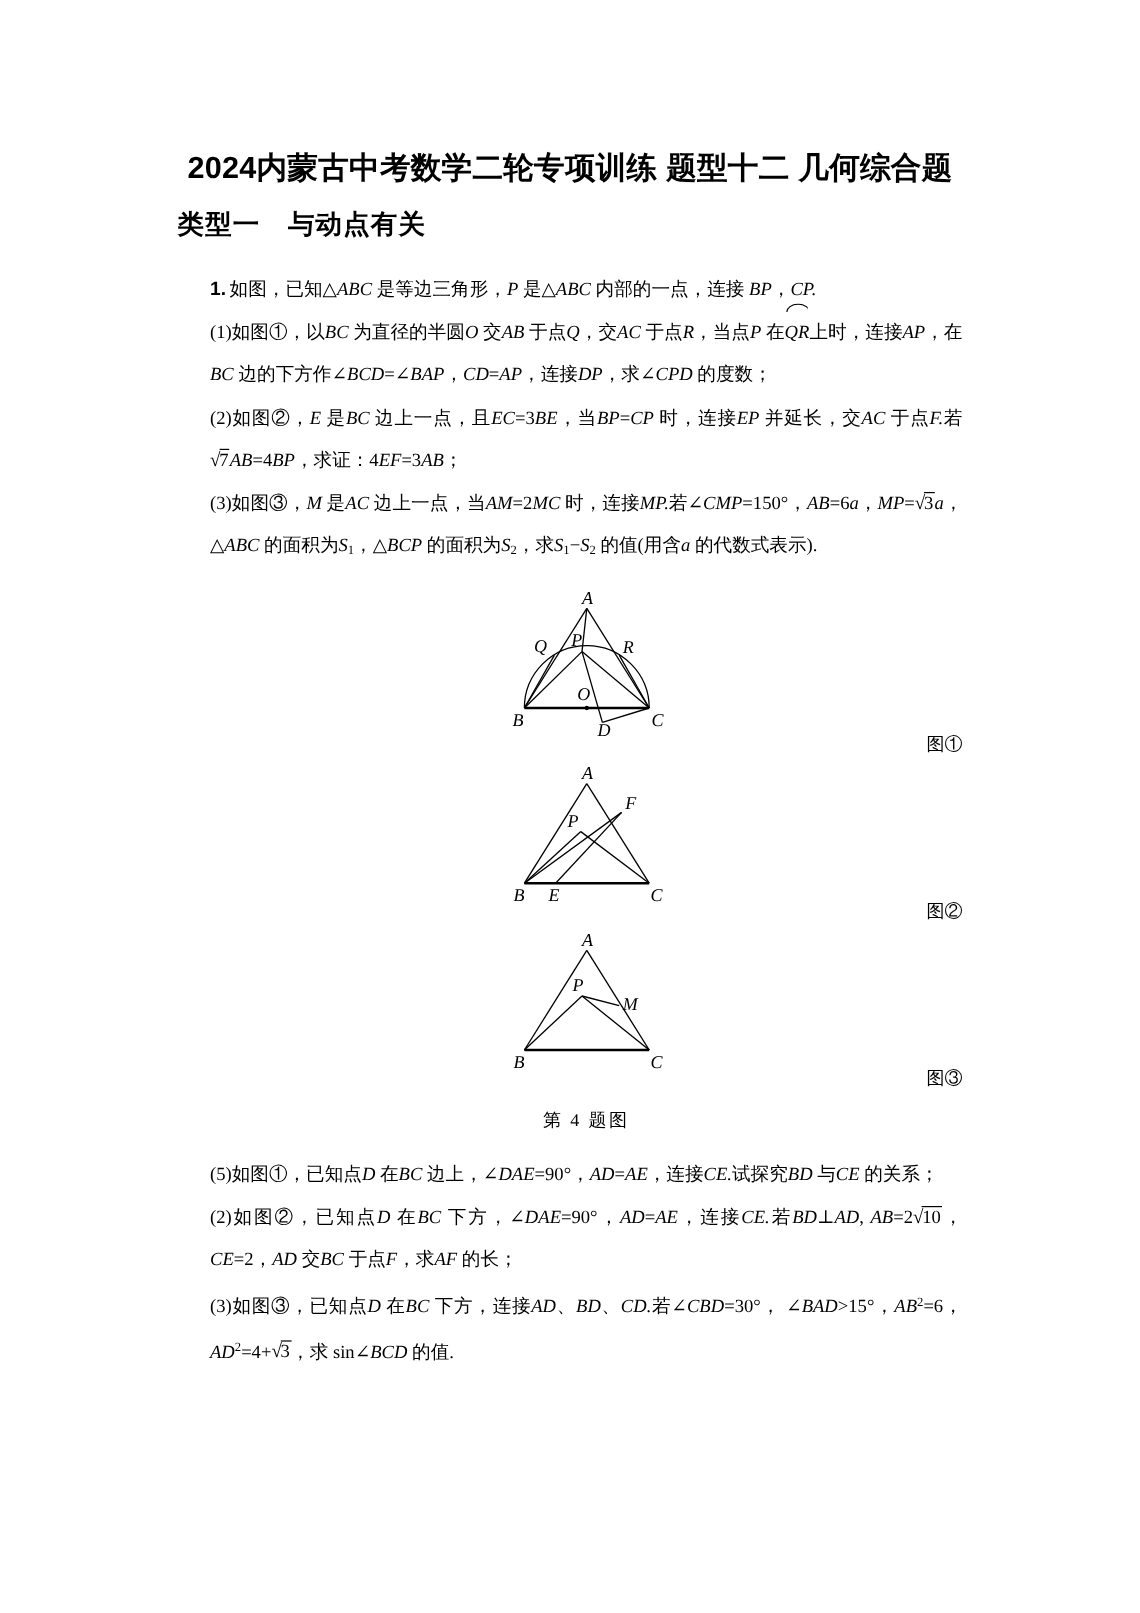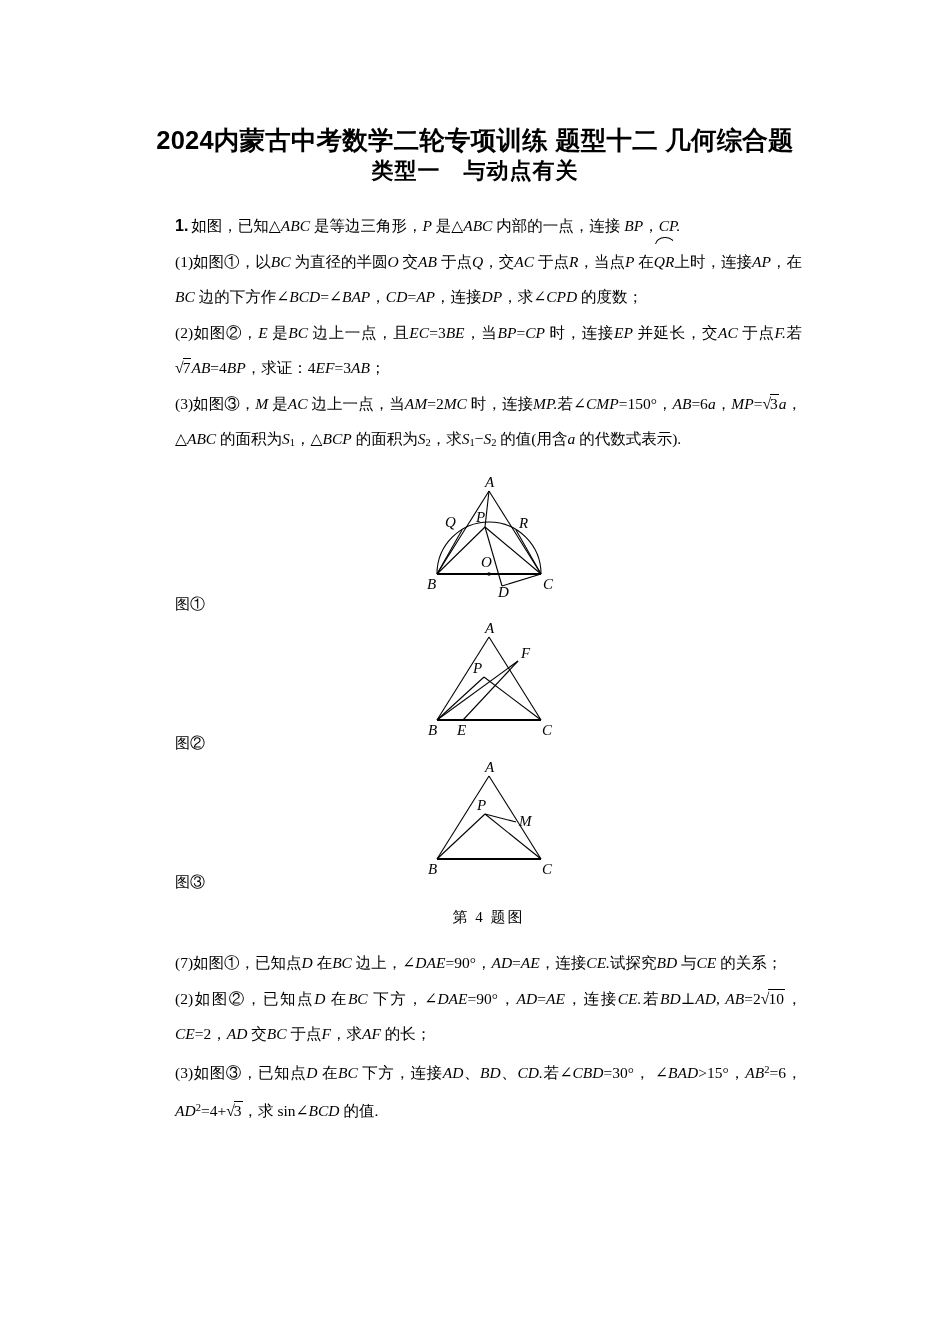--- a/index.html
+++ b/index.html
@@ -35,21 +35,22 @@
     line-height: 1.2;
     text-align: center;
     margin-top: 125px;
     letter-spacing: 0.2px;
     white-space: nowrap;
   }
   .doc-subtitle {
     font-family: "Liberation Sans", "DejaVu Sans", sans-serif;
     font-weight: bold;
     font-size: 22px;
-    text-align: center;
+    text-align: left;
+    margin-top: 16px;
     letter-spacing: 1px;
   }
 
   .qblock { margin-top: 22px; margin-left: 27px; }
 
   .para {
     font-size: 15.5px;
     line-height: 35px;
     text-align: justify;
     text-justify: inter-ideograph;
@@ -103,21 +104,21 @@
     border: 1px solid #000;
     border-radius: 50%;
   }
 
   .figures { margin-top: 14px; }
   .figrow {
     display: flex;
     justify-content: center;
   }
   .figcap {
-    text-align: left;
+    text-align: right;
     font-size: 15px;
     margin-top: -4px;
   }
   .setcap {
     text-align: center;
     font-size: 15px;
     margin-top: 16px;
     letter-spacing: 2px;
   }
   svg { display: block; }
@@ -230,21 +231,21 @@
         </div>
         <div class="figcap">图③</div>
 
         <div class="setcap">第 4 题图</div>
       </div>
     </div>
 
     <div class="qblock" style="margin-top:18px;">
 
 
-      <p class="para"><span>(7)如图①，已知点</span><i class="v">D</i> <span>在</span><i class="v">BC</i> <span>边上，∠</span><i class="v">DAE</i><span>=90°，</span><i class="v">AD</i><span>=</span><i class="v">AE</i><span>，连接</span><i class="v">CE.</i><span>试探究</span><i class="v">BD</i> <span>与</span><i class="v">CE</i> <span>的关系；</span></p>
+      <p class="para"><span>(5)如图①，已知点</span><i class="v">D</i> <span>在</span><i class="v">BC</i> <span>边上，∠</span><i class="v">DAE</i><span>=90°，</span><i class="v">AD</i><span>=</span><i class="v">AE</i><span>，连接</span><i class="v">CE.</i><span>试探究</span><i class="v">BD</i> <span>与</span><i class="v">CE</i> <span>的关系；</span></p>
 
       <p class="para"><span>(2)如图②，已知点</span><i class="v">D</i> <span>在</span><i class="v">BC</i> <span>下方，∠</span><i class="v">DAE</i><span>=90°，</span><i class="v">AD</i><span>=</span><i class="v">AE</i><span>，连接</span><i class="v">CE.</i><span>若</span><i class="v">BD</i><span>⊥</span><i class="v">AD</i><span>, </span><i class="v">AB</i><span>=2</span><span class="rad"><span class="rsym">√</span><span class="rbody">10</span></span><span>，</span><i class="v">CE</i><span>=2，</span><i class="v">AD</i> <span>交</span><i class="v">BC</i> <span>于点</span><i class="v">F</i><span>，求</span><i class="v">AF</i> <span>的长；</span></p>
 
       <p class="para"><span>(3)如图③，已知点</span><i class="v">D</i> <span>在</span><i class="v">BC</i> <span>下方，连接</span><i class="v">AD</i><span>、</span><i class="v">BD</i><span>、</span><i class="v">CD.</i><span>若∠</span><i class="v">CBD</i><span>=30°，</span> <span>∠</span><i class="v">BAD</i><span>&gt;15°，</span><i class="v">AB</i><sup>2</sup><span>=6，</span><i class="v">AD</i><sup>2</sup><span>=4+</span><span class="rad"><span class="rsym">√</span><span class="rbody">3</span></span><span>，求 sin∠</span><i class="v">BCD</i> <span>的值.</span></p>
     </div>
 
   </div>
 </div>
 
 </body></html>

